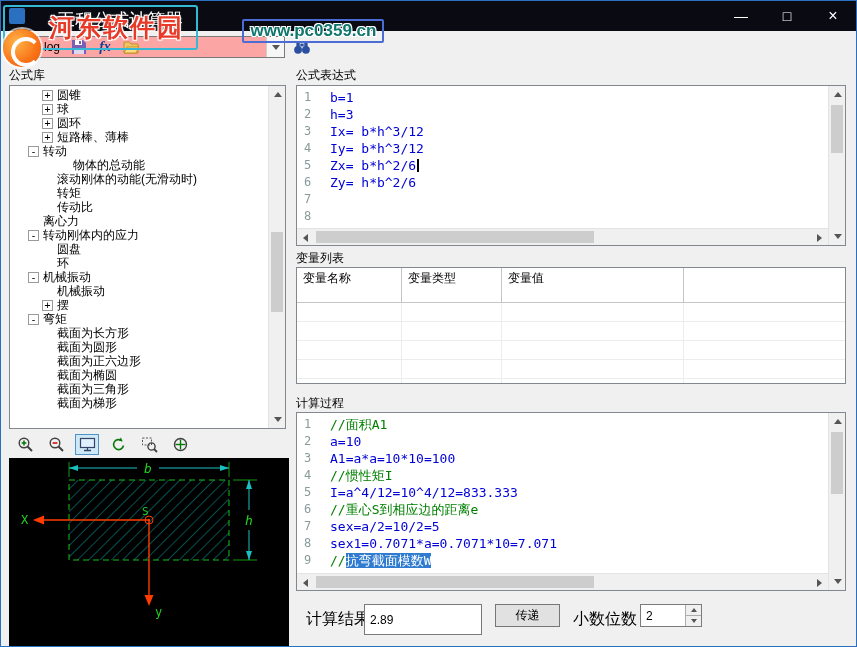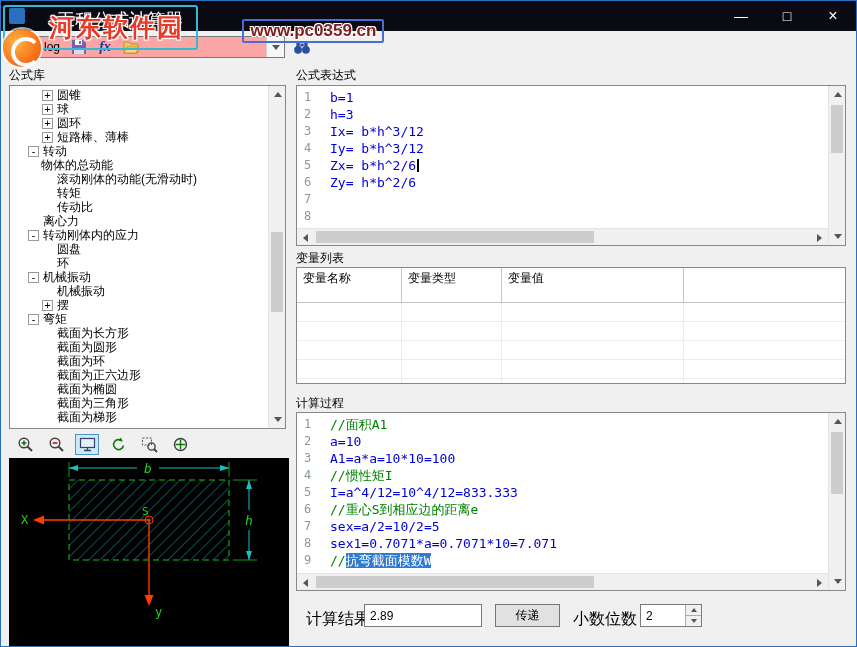--- a/index.html
+++ b/index.html
@@ -17,21 +17,21 @@
   
   .watermark { position:absolute; left:2px; top:4px; z-index:60; }
   .wm-top { display:inline-block; border:2px solid #35b8d4; border-radius:3px; padding:4px 12px 4px 44px; }
   .wm-name { color:#e83a28; font-size:25px; font-weight:bold; letter-spacing:2px;
              text-shadow:-1px -1px 0 #fff, 1px -1px 0 #fff, -1px 1px 0 #fff, 1px 1px 0 #fff, 0 0 3px #fff; }
   .wm-logo { position:absolute; left:0px; top:24px; width:38px; height:38px; border-radius:50%;
              background:radial-gradient(circle at 35% 35%, #ffb347, #f97316 60%, #ea580c); box-shadow:0 0 0 2px #ffffffaa; }
   .wm-logo::after { content:""; position:absolute; left:8px; top:8px; width:22px; height:22px; border-radius:50%;
              border:4px solid #fff; border-right-color:transparent; }
   .wm-url { display:inline-block; margin-left:40px; margin-top:1px; border:2px solid #4a6cd4; border-radius:2px;
-            padding:0 6px; color:#7f1d1d; font-size:17px; font-weight:bold;
+            padding:0 6px; color:#0f766e; font-size:17px; font-weight:bold;
             text-shadow:-1px -1px 0 #fff, 1px 1px 0 #fff, -1px 1px 0 #fff, 1px -1px 0 #fff; }
 
   
   .toolbar { position:absolute; left:0; top:30px; right:0; height:32px; background:#f0f0f0; }
   .combo { position:absolute; left:36px; top:5px; width:248px; height:22px; background:#fca5a5; border:1px solid #7a7a7a;
            display:flex; align-items:center; font-size:12px; }
   .combo-text { padding-left:6px; margin-right:10px; }
   .combo-arrow { position:absolute; right:0; top:0; width:18px; height:20px; display:flex; align-items:center; justify-content:center; border-left:1px solid #d0d0d0; background:#f6f6f6; }
   .tb-ic { width:18px; height:18px; margin-right:8px; display:inline-flex; align-items:center; justify-content:center; }
   .fx-text { font-family:"Liberation Serif","DejaVu Serif",serif; font-style:italic; font-weight:bold; color:#1a3c8f; font-size:14px; }
@@ -87,21 +87,21 @@
   .var-row { display:flex; height:19px; border-bottom:1px solid #ececec; }
   .var-td { border-right:1px solid #ececec; }
   .var-th:nth-child(1), .var-td:nth-child(1) { width:105px; flex:0 0 auto; }
   .var-th:nth-child(2), .var-td:nth-child(2) { width:100px; flex:0 0 auto; }
   .var-th:nth-child(3), .var-td:nth-child(3) { width:182px; flex:0 0 auto; }
   .var-th:nth-child(4), .var-td:nth-child(4) { flex:1; border-right:none; }
 
   
   .footer { position:absolute; left:295px; top:600px; width:550px; height:30px; }
   .f-label { position:absolute; font-size:16px; top:8px; color:#000; }
-  .result-input { position:absolute; left:68px; top:3px; width:118px; height:23px; border:1px solid #7a7a7a; background:#fff;
+  .result-input { position:absolute; left:68px; top:3px; width:118px; height:31px; border:1px solid #7a7a7a; background:#fff;
                   font-size:12px; padding-left:5px; font-family:"Liberation Sans",sans-serif; }
   .transfer-btn { position:absolute; left:199px; top:3px; width:65px; height:23px; background:#e1e1e1; border:1px solid #767676;
                   font-size:12px; text-align:center; line-height:21px; }
   .spinner { position:absolute; left:344px; top:3px; width:62px; height:23px; border:1px solid #7a7a7a; background:#fff; }
   .spin-val { position:absolute; left:0; top:0; width:44px; height:21px; border:none; font-size:12px; padding-left:5px; background:#fff; }
   .spin-btns { position:absolute; right:0; top:0; width:16px; height:21px; display:flex; flex-direction:column; }
   .spin-btn { flex:1; background:#f0f0f0; border-left:1px solid #adadad; display:flex; align-items:center; justify-content:center; }
   .spin-btn:first-child { border-bottom:1px solid #adadad; }
   .spin-btn .tri-up { border-bottom-width:4px; border-left-width:3px; border-right-width:3px; }
   .spin-btn .tri-down { border-top-width:4px; border-left-width:3px; border-right-width:3px; }
@@ -180,21 +180,21 @@
           <span class="tree-label">圆环</span>
         </div>
         <div class="tree-row" style="padding-left: 32px;">
           <span class="tree-toggle">+</span>
           <span class="tree-label">短路棒、薄棒</span>
         </div>
         <div class="tree-row" style="padding-left: 18px;">
           <span class="tree-toggle">-</span>
           <span class="tree-label">转动</span>
         </div>
-        <div class="tree-row" style="padding-left: 16px;">
+        <div class="tree-row" style="padding-left: 48px;">
           <span class="tree-spacer"></span>
           <span class="tree-label">物体的总动能</span>
         </div>
         <div class="tree-row" style="padding-left: 32px;">
           <span class="tree-spacer"></span>
           <span class="tree-label">滚动刚体的动能(无滑动时)</span>
         </div>
         <div class="tree-row" style="padding-left: 32px;">
           <span class="tree-spacer"></span>
           <span class="tree-label">转矩</span>
@@ -235,24 +235,20 @@
           <span class="tree-toggle">-</span>
           <span class="tree-label">弯矩</span>
         </div>
         <div class="tree-row" style="padding-left: 32px;">
           <span class="tree-spacer"></span>
           <span class="tree-label">截面为长方形</span>
         </div>
         <div class="tree-row" style="padding-left: 32px;">
           <span class="tree-spacer"></span>
           <span class="tree-label">截面为圆形</span>
-        </div>
-        <div class="tree-row" style="padding-left: 32px;">
-          <span class="tree-spacer"></span>
-          <span class="tree-label">截面为环</span>
         </div>
         <div class="tree-row" style="padding-left: 32px;">
           <span class="tree-spacer"></span>
           <span class="tree-label">截面为正六边形</span>
         </div>
         <div class="tree-row" style="padding-left: 32px;">
           <span class="tree-spacer"></span>
           <span class="tree-label">截面为椭圆</span>
         </div>
         <div class="tree-row" style="padding-left: 32px;">

